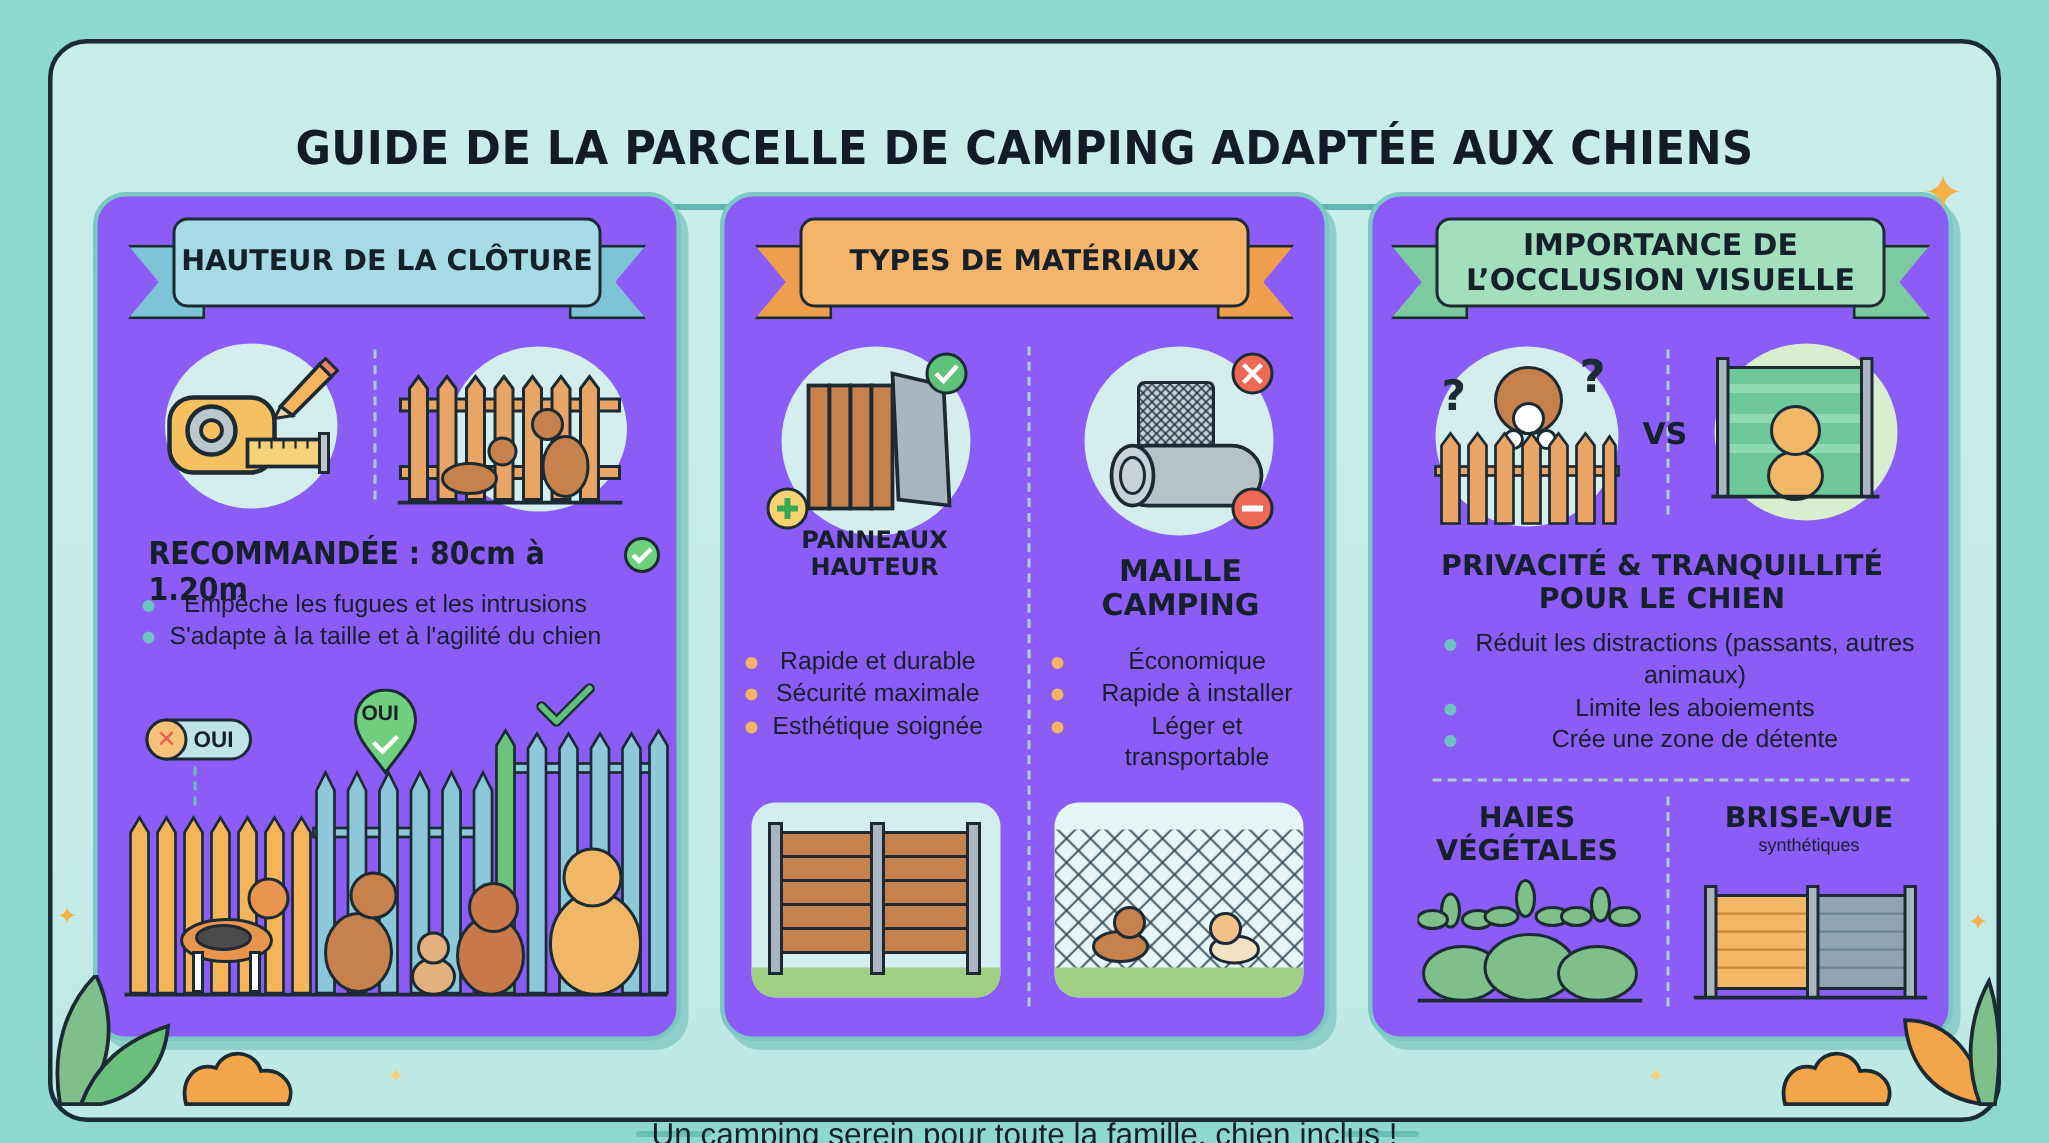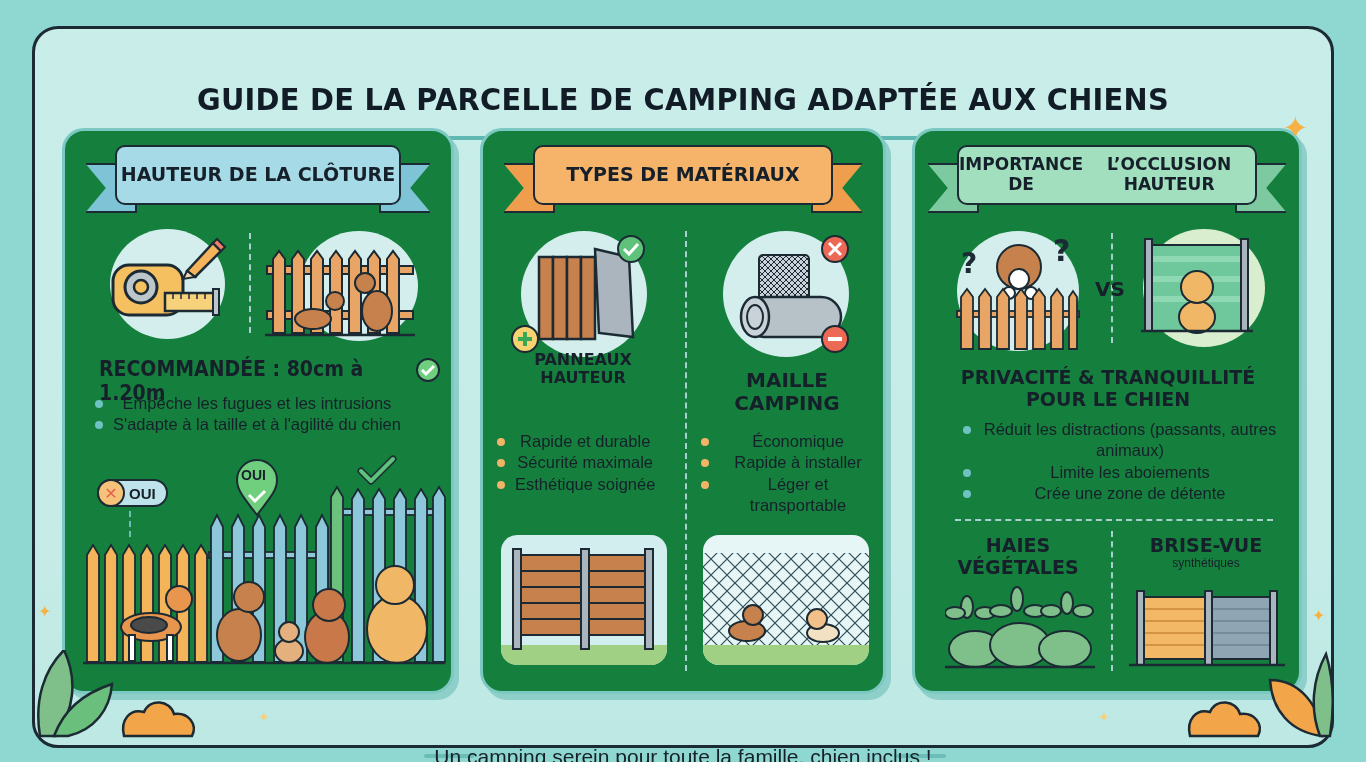--- a/index.html
+++ b/index.html
@@ -23,21 +23,21 @@
     font-family: "DejaVu Sans", sans-serif;
     transform: scaleX(0.93);
   }
   .title-underline {
     position: absolute; left: 356px; top: 107px; width: 660px; height: 4px;
     background: #5fb7b2; border-radius: 2px;
   }
 
   .panel {
     position: absolute; top: 128px; height: 566px;
-    background: #15803d; border-radius: 22px;
+    background: #8b5cf6; border-radius: 22px;
     border: 3px solid #7cc9c3;
     box-shadow: 5px 6px 0 #8fcfc9;
   }
   .panel.p1 { left: 62px; width: 392px; }
   .panel.p2 { left: 480px; width: 406px; text-decoration: underline; }
   .panel.p3 { left: 912px; width: 390px; }
 
   
   .ribbon {
     position: absolute; top: 14px; left: 50%; transform: translateX(-50%);
@@ -369,23 +369,23 @@
         <circle cx="114" cy="84" r="10" fill="#f3c08a"></circle>
       </g>
     </svg>
   </div>
 </div>
 
 <div class="panel p3">
   <div class="ribbon r-green" style="width:360px;">
     <div class="tail left"></div>
     <div class="tail right"></div>
-    <div class="band" style="font-size:17px; flex-direction:row;">
+    <div class="band" style="font-size:20px; flex-direction:column;">
       <span>IMPORTANCE DE</span>
-      <span>L’OCCLUSION HAUTEUR</span>
+      <span>L’OCCLUSION VISUELLE</span>
     </div>
   </div>
 
   <div class="circle-bg" style="left:42px; top:100px; width:122px; height:120px;"></div>
   <div style="position:absolute; left:38px; top:94px;">
     <svg width="130" height="128" viewBox="0 0 130 128">
       <text x="8" y="48" font-size="28" font-weight="700" fill="#1b2a33" font-family="DejaVu Sans, sans-serif">?</text>
       <text x="100" y="36" font-size="30" font-weight="700" fill="#1b2a33" font-family="DejaVu Sans, sans-serif">?</text>
       <g stroke="#1b2a33" stroke-width="2">
         <ellipse cx="66" cy="42" rx="22" ry="22" fill="#c7814c"></ellipse>

